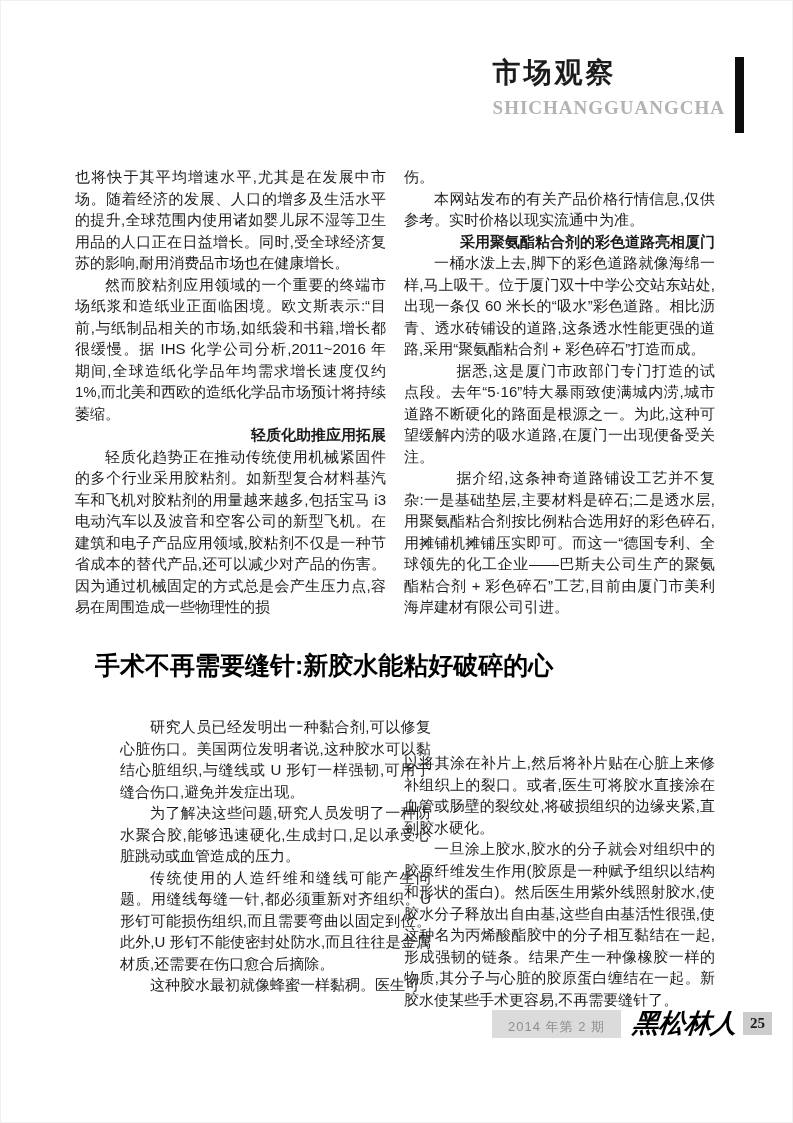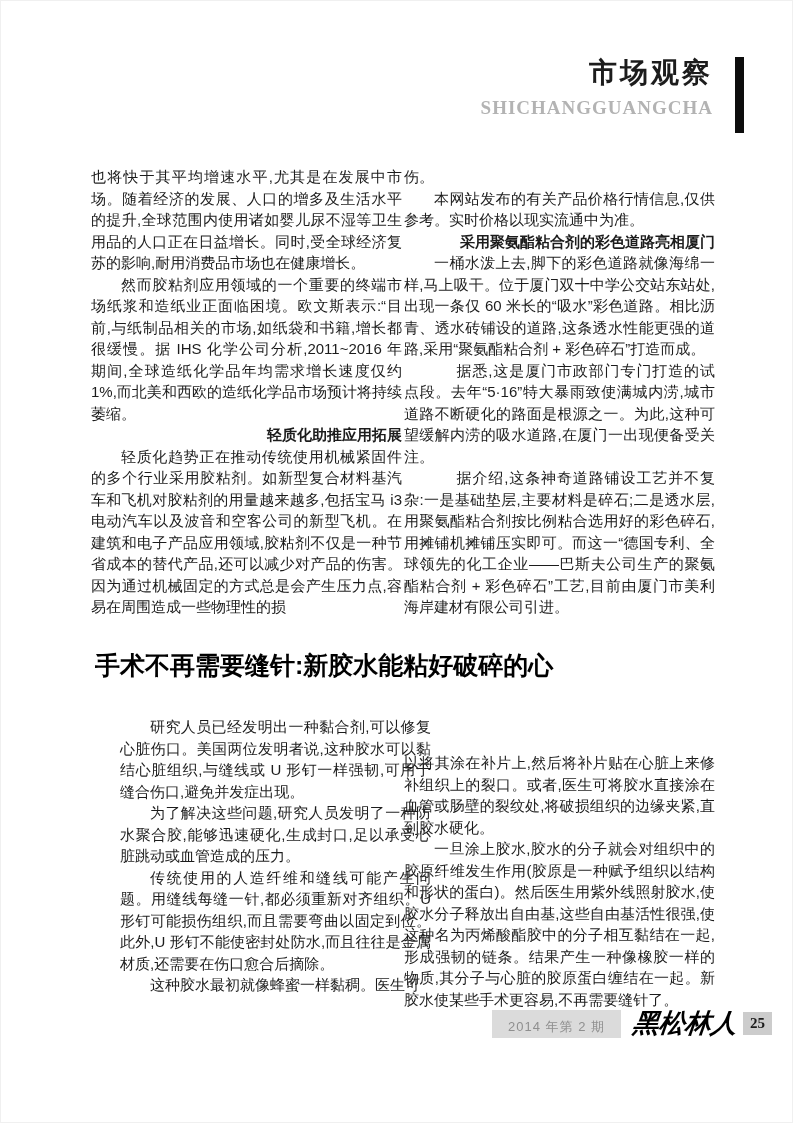--- a/index.html
+++ b/index.html
@@ -8,31 +8,31 @@
     width:793px;height:1123px;
     margin:0 auto;
     background:#ffffff;
     box-shadow:inset 0 0 0 1px #f0f0f0;
     font-family:"Liberation Sans",sans-serif;
     color:#1c1c1c;
     overflow:hidden;
   }
   
   .hdr{position:absolute;top:57px;right:49px;display:flex;align-items:flex-start;}
-  .hdr-text{text-align:right;margin-right:22px;}
+  .hdr-text{text-align:left;margin-right:10px;}
   .hdr-title{font-size:28px;font-weight:bold;letter-spacing:3px;line-height:32px;}
   .hdr-sub{font-size:19px;color:#b3b3b3;letter-spacing:1px;margin-top:8px;font-weight:bold;font-family:Liberation Serif, serif;}
   .hdr-bar{width:9px;height:76px;background:#0d0d0d;}
   
   .col{position:absolute;width:311px;font-size:15px;line-height:21.5px;text-align:justify;text-justify:inter-ideograph;}
   .col p{margin:0;text-indent:2em;}
   .col p.flush{text-indent:0;}
   .col p.deep{text-indent:3.5em;}
   .col h3{margin:0;font-size:15px;line-height:21.5px;font-weight:bold;text-align:right;}
-  #top-left{left:75px;top:166px;margin-left:16px;}
+  #top-left{left:75px;top:166px;}
   #top-right{left:404px;top:166px;}
   #bot-left{left:75px;top:716px;margin-left:45px;}
   #bot-right{left:404px;top:752px;}
   
   .headline{
     position:absolute;left:75px;top:648px;width:660px;
     padding-left:20px;
     font-size:25px;font-weight:900;letter-spacing:0px;
     line-height:34px;color:#000;
   }

